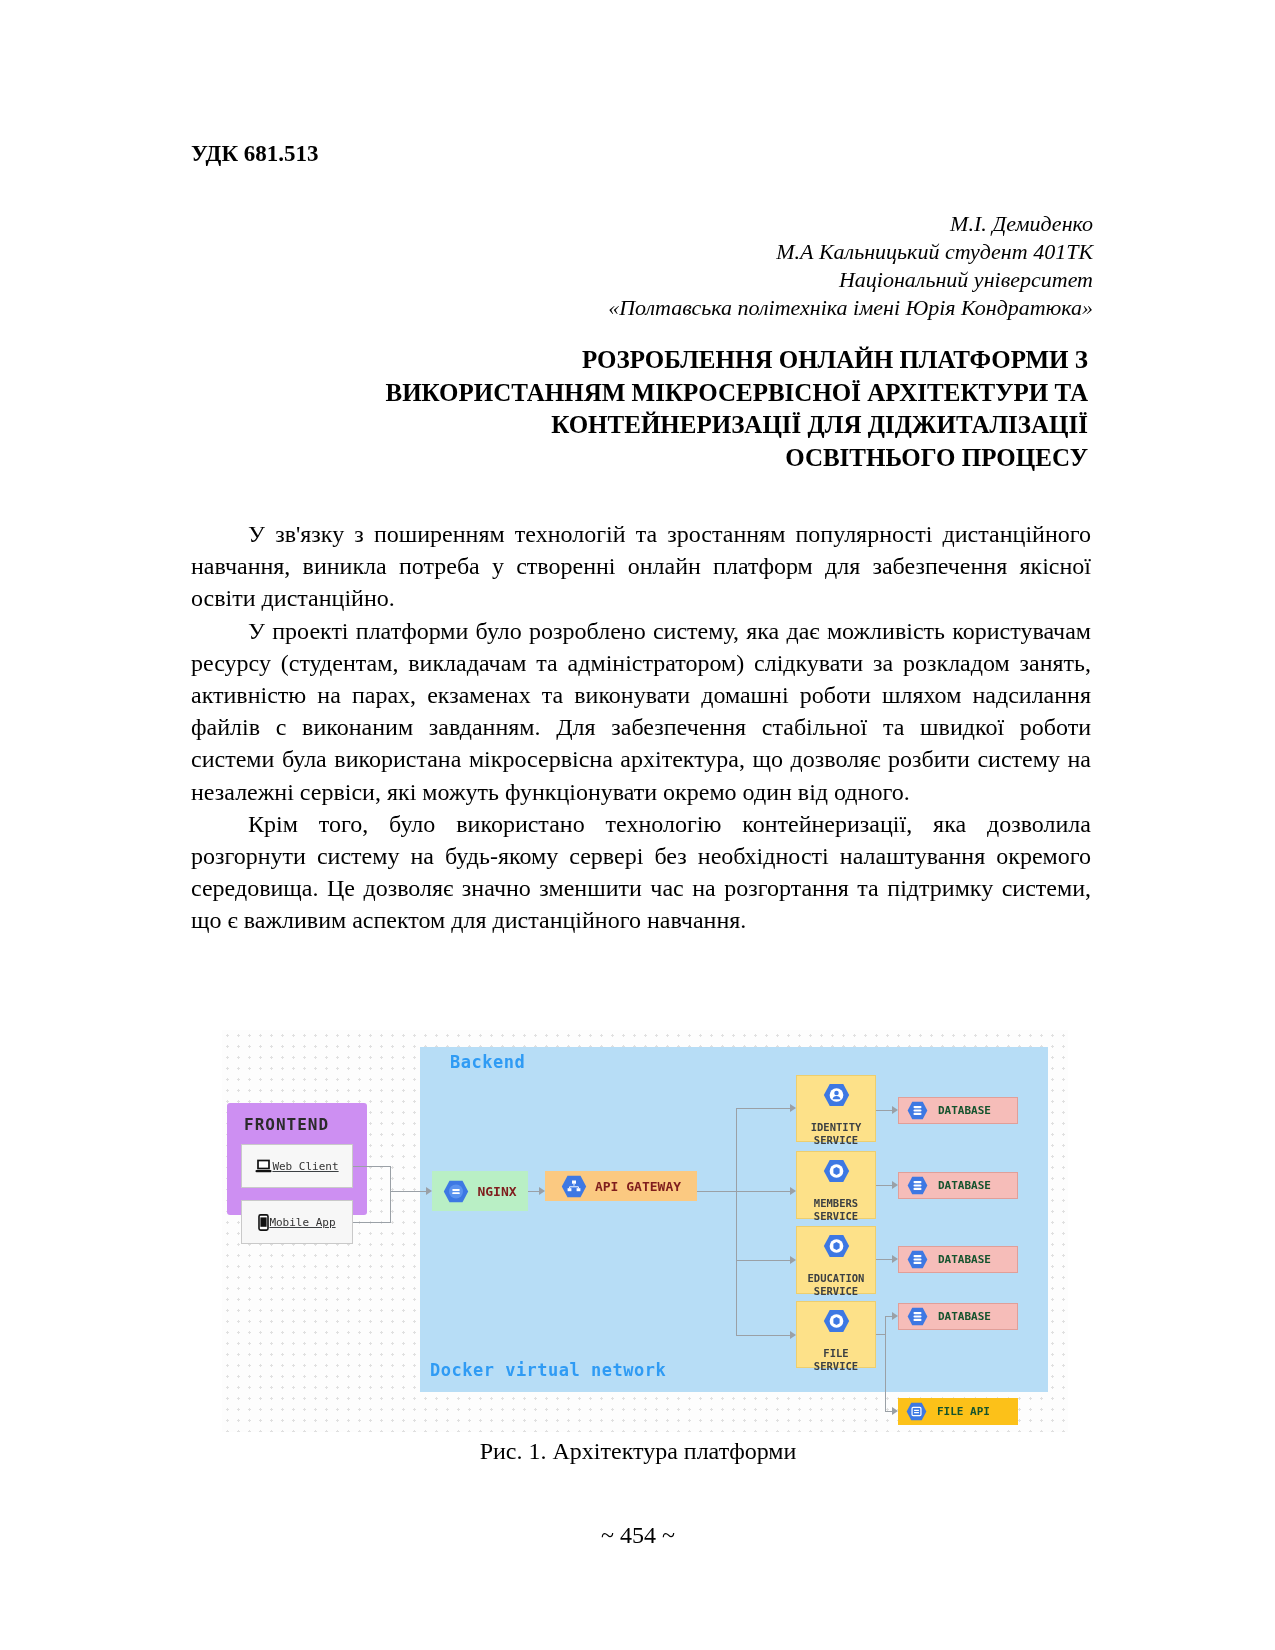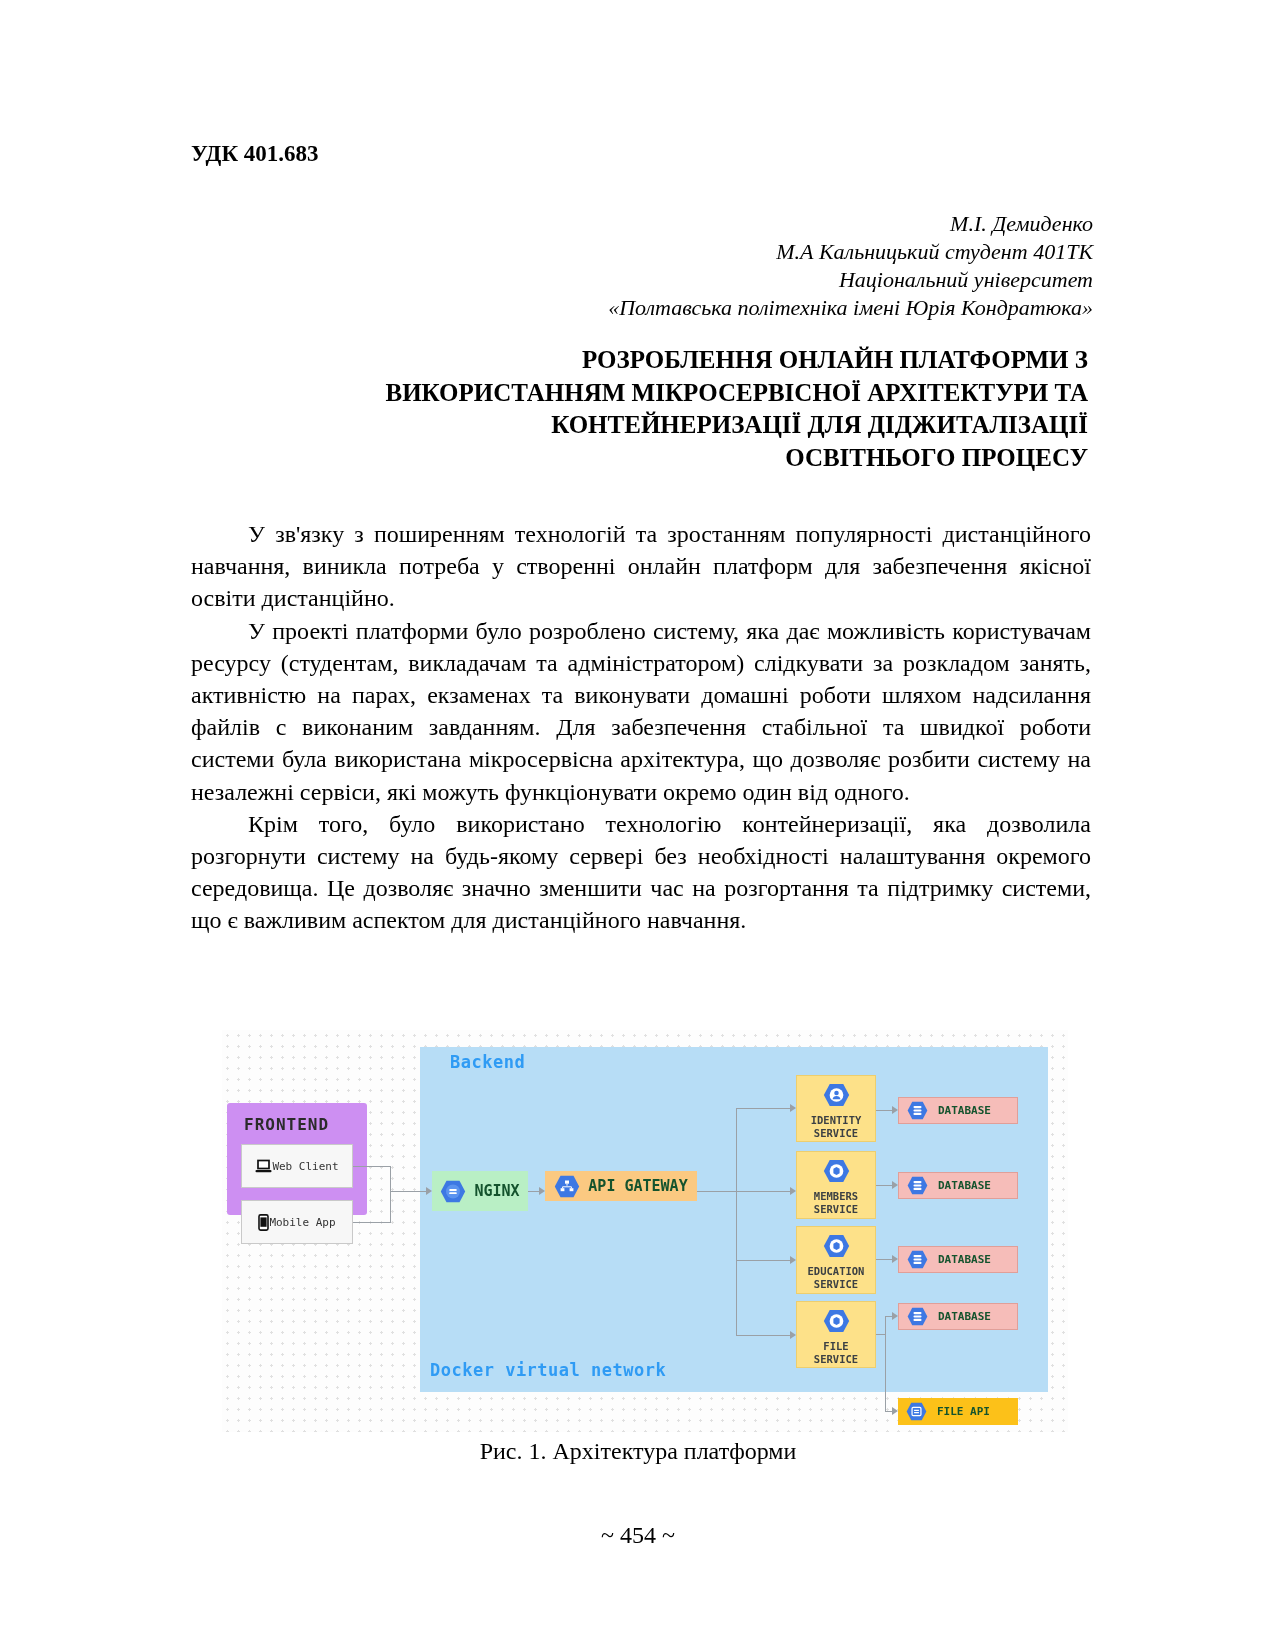--- a/index.html
+++ b/index.html
@@ -31,56 +31,56 @@
   .zone-label{position:absolute;font-size:17px;color:#2f9bf4;font-weight:bold;letter-spacing:.5px;}
   .backend-label{left:228px;top:22px;}
   .docker-label{left:208px;top:330px;}
 
   .frontend-box{position:absolute;left:5px;top:73px;width:140px;height:112px;
     background:#cd8ff2;border-radius:3px;}
   .frontend-label{position:absolute;left:17px;top:12px;font-size:16px;font-weight:bold;
     color:#2b2b2b;letter-spacing:1px;}
   .client-box{position:absolute;left:14px;width:112px;height:44px;background:#f7f7f7;
     border:1px solid #c9c9c9;display:flex;align-items:center;justify-content:center;
-    box-sizing:border-box;}
+    box-sizing:border-box;text-decoration:underline;}
   .client-box .lbl{font-size:11px;color:#333;}
   .web{top:41px;} .mob{top:97px;}
 
   .node{position:absolute;display:flex;align-items:center;justify-content:center;gap:8px;
     box-sizing:border-box;}
   .nginx-node{left:210px;top:141px;width:96px;height:40px;background:#b9efc5;}
   .gateway-node{left:323px;top:141px;width:152px;height:30px;background:#fbc981;}
-  .nodelbl{font-size:15px;font-weight:bold;color:#14532d;}
+  .nodelbl{font-size:13px;font-weight:bold;color:#7f1d1d;}
 
   .service-node{position:absolute;left:574px;width:80px;background:#fde189;
     border:1px solid rgba(190,150,30,.25);box-sizing:border-box;text-align:center;}
   .svc1{top:45px;height:67px;} .svc2{top:121px;height:68px;}
   .svc3{top:196px;height:68px;} .svc4{top:271px;height:67px;}
   .service-node svg{margin-top:7px;}
-  .svclbl{font-size:10.5px;font-weight:bold;line-height:13px;color:#3c4043;margin-top:3px;}
+  .svclbl{font-size:10.5px;font-weight:bold;line-height:13px;color:#3c4043;margin-top:10px;}
 
   .db-node{position:absolute;left:676px;width:120px;height:27px;background:#f6bdb9;
     border:1px solid rgba(160,70,60,.25);box-sizing:border-box;display:flex;align-items:center;
     gap:10px;padding-left:8px;}
   .db1{top:67px;} .db2{top:142px;} .db3{top:216px;} .db4{top:273px;}
   .dblbl{font-size:11px;font-weight:bold;color:#14532d;}
 
   .fileapi-node{position:absolute;left:676px;top:368px;width:120px;height:27px;background:#fcc119;
     display:flex;align-items:center;gap:10px;padding-left:8px;box-sizing:border-box;}
 
   .ln{position:absolute;background:#9aa0a6;}
   .arr{position:absolute;width:0;height:0;border:4px solid transparent;
        border-left:6px solid #9aa0a6;border-right:none;}
 </style>
 </head>
 <body>
 
 <div class="page">
 
-  <div class="udc">УДК 401.683</div>
+  <div class="udc">УДК 681.513</div>
 
   <div class="authors">
     <div>М.І. Демиденко</div>
     <div>М.А Кальницький студент 401ТК</div>
     <div>Національний університет</div>
     <div>«Полтавська політехніка імені Юрія Кондратюка»</div>
   </div>
 
   <h1 class="title">
     <div>РОЗРОБЛЕННЯ ОНЛАЙН ПЛАТФОРМИ З</div>

